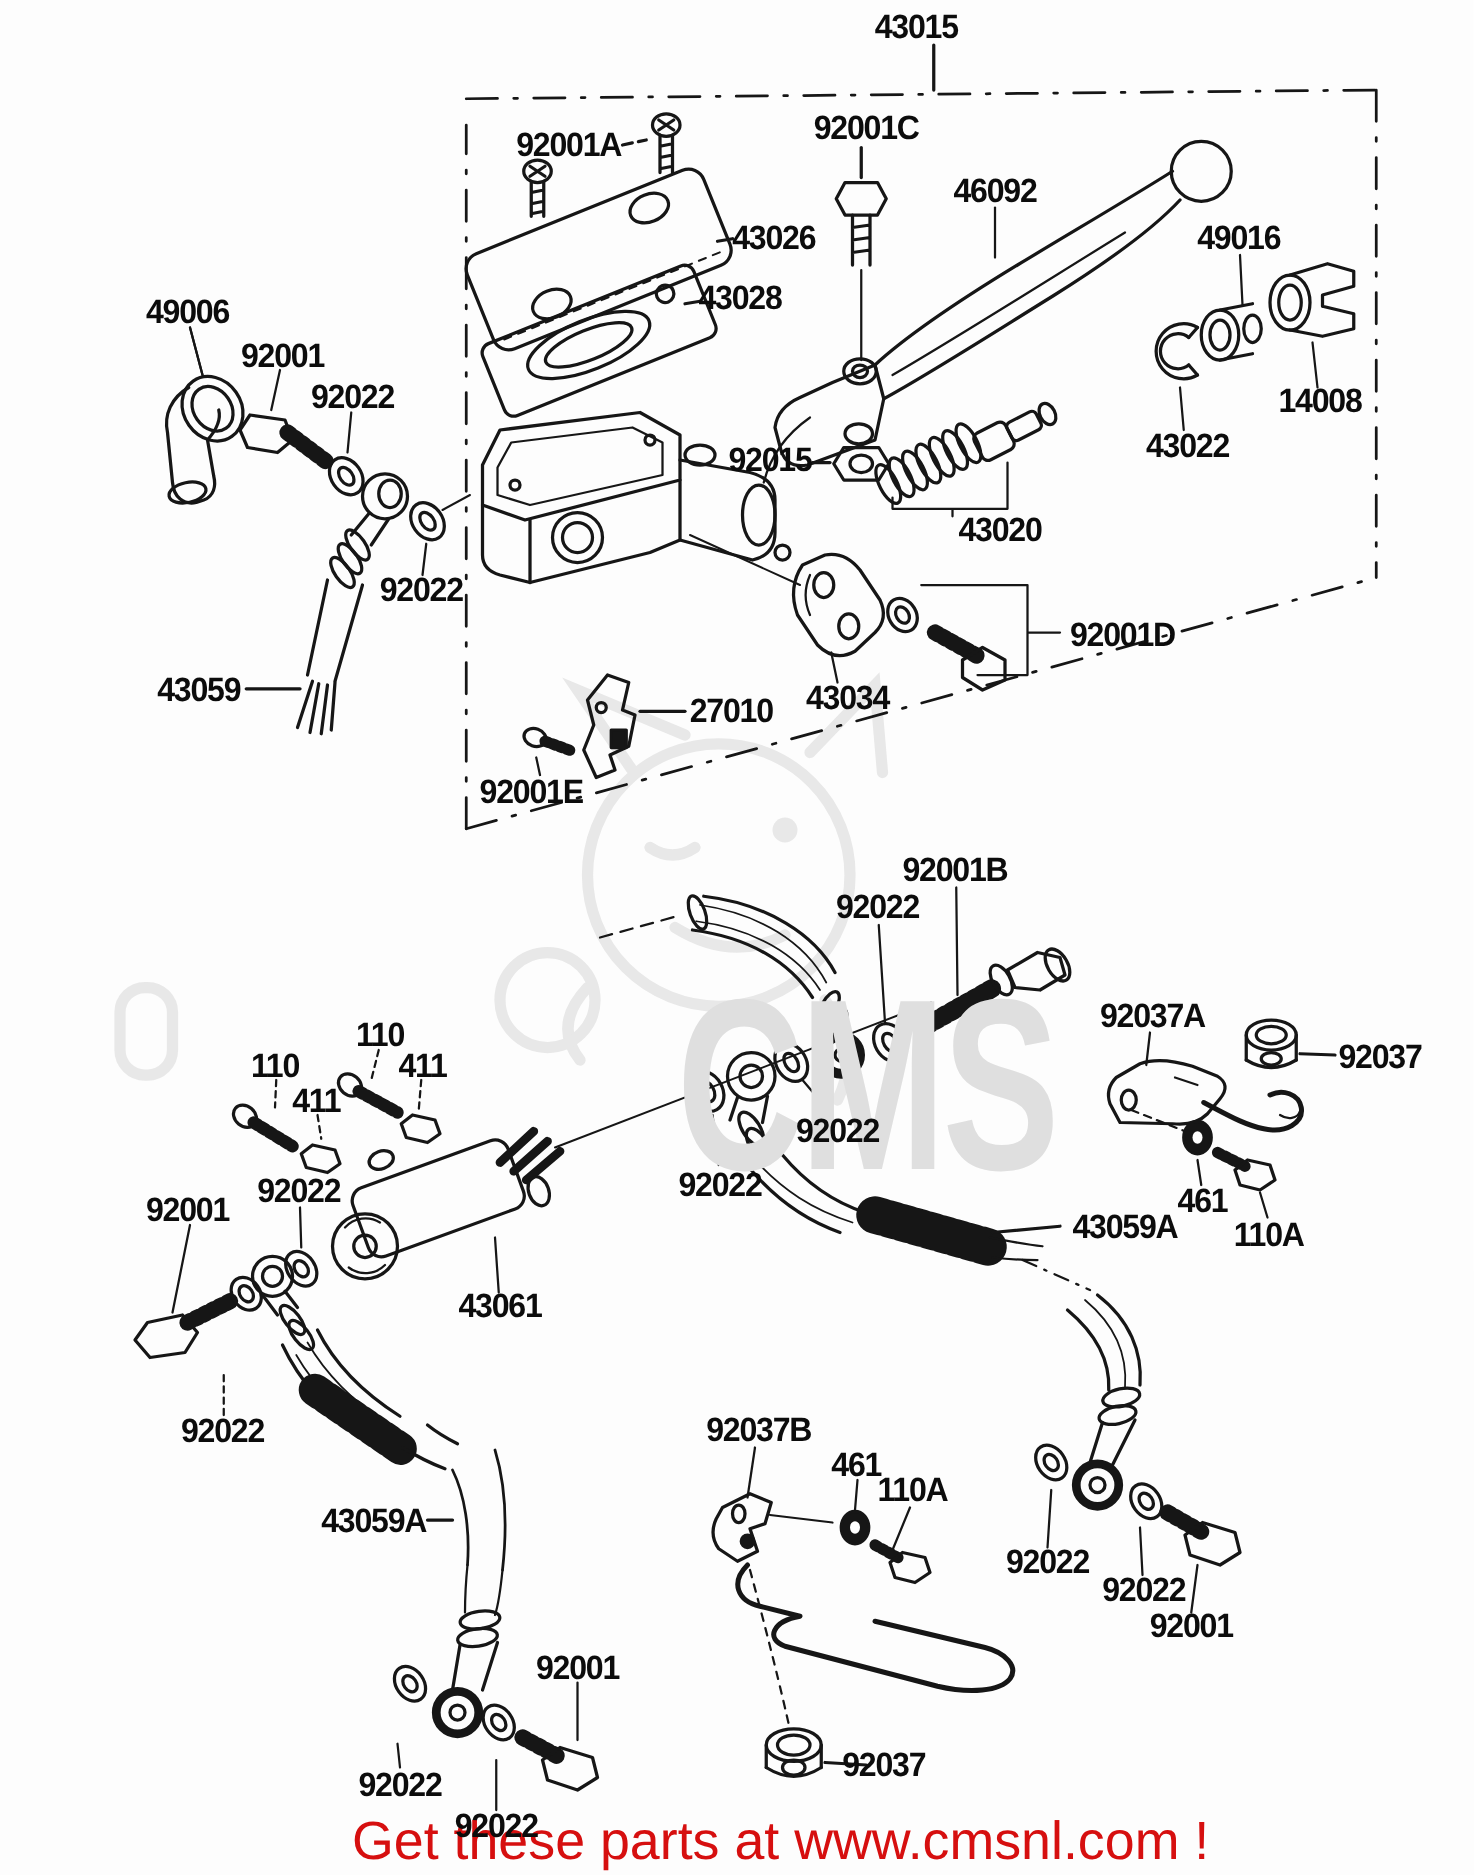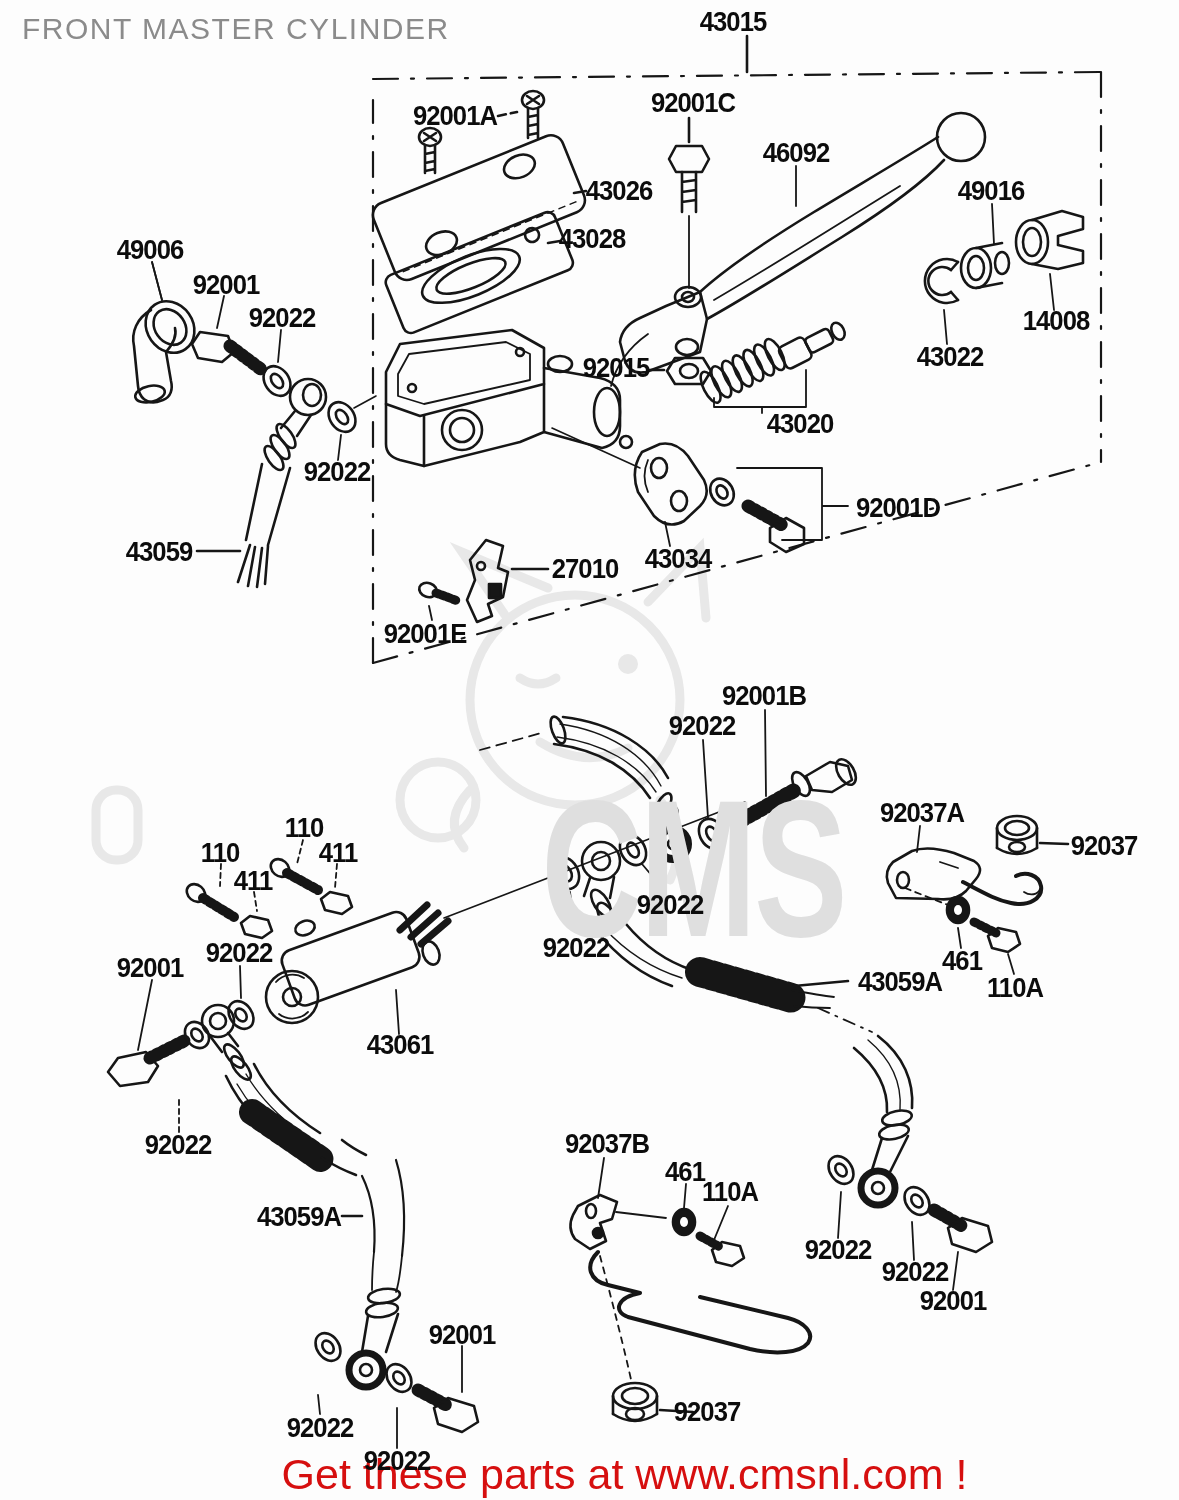--- a/index.html
+++ b/index.html
@@ -34,21 +34,20 @@
     position:absolute;left:50%;top:1474px;transform:translate(-50%,-50%);
     font:400 43px "Liberation Sans",sans-serif;
     color:var(--cta-red,#d60f0f);white-space:nowrap;z-index:20;cursor:pointer;margin-left:35px;
   }
 </style>
 </head>
 <body>
 
 <div id="stage">
 
-  <div class="page-title">FRONT MASTER CYLINDER</div>
   <div class="wm-logo">CMS</div>
   <div class="cta">Get these parts at www.cmsnl.com !</div>
 
   <svg id="art" width="1179" height="1500" viewBox="0 0 1179 1500">
 
     <g stroke="#d7d7d7" fill="none" stroke-width="9" opacity="0.55" stroke-linecap="round">
       <circle cx="575" cy="700" r="105"></circle>
       <path d="M505,615 L462,552 L548,588"></path>
       <path d="M648,602 L700,548 L706,618"></path>
       <path d="M520,678 q18,12 36,0"></path>

